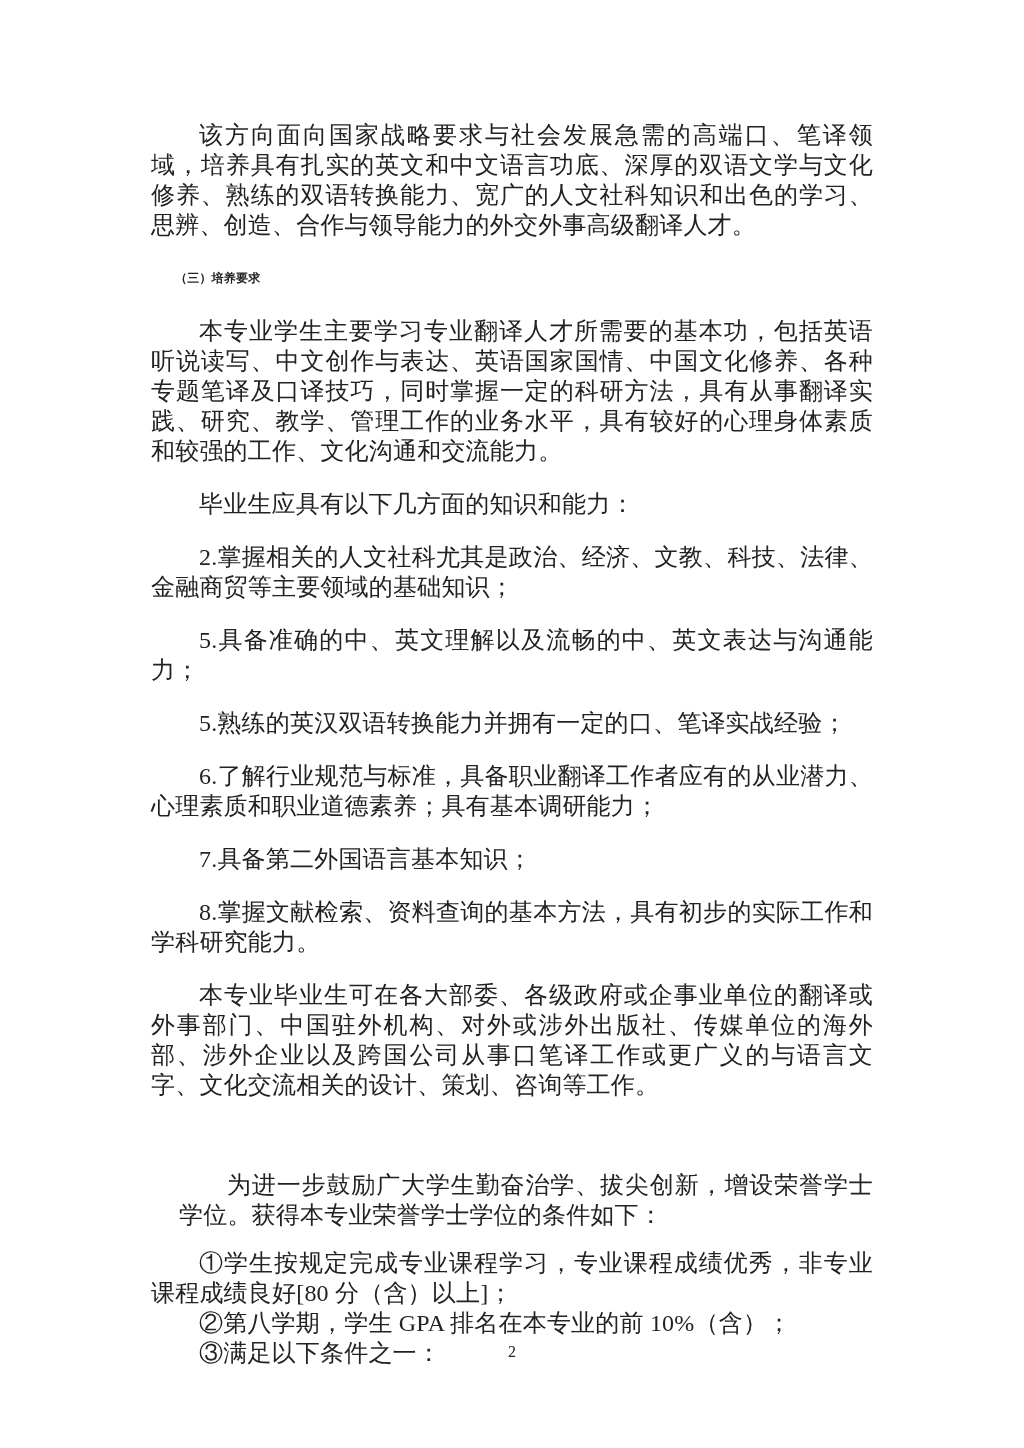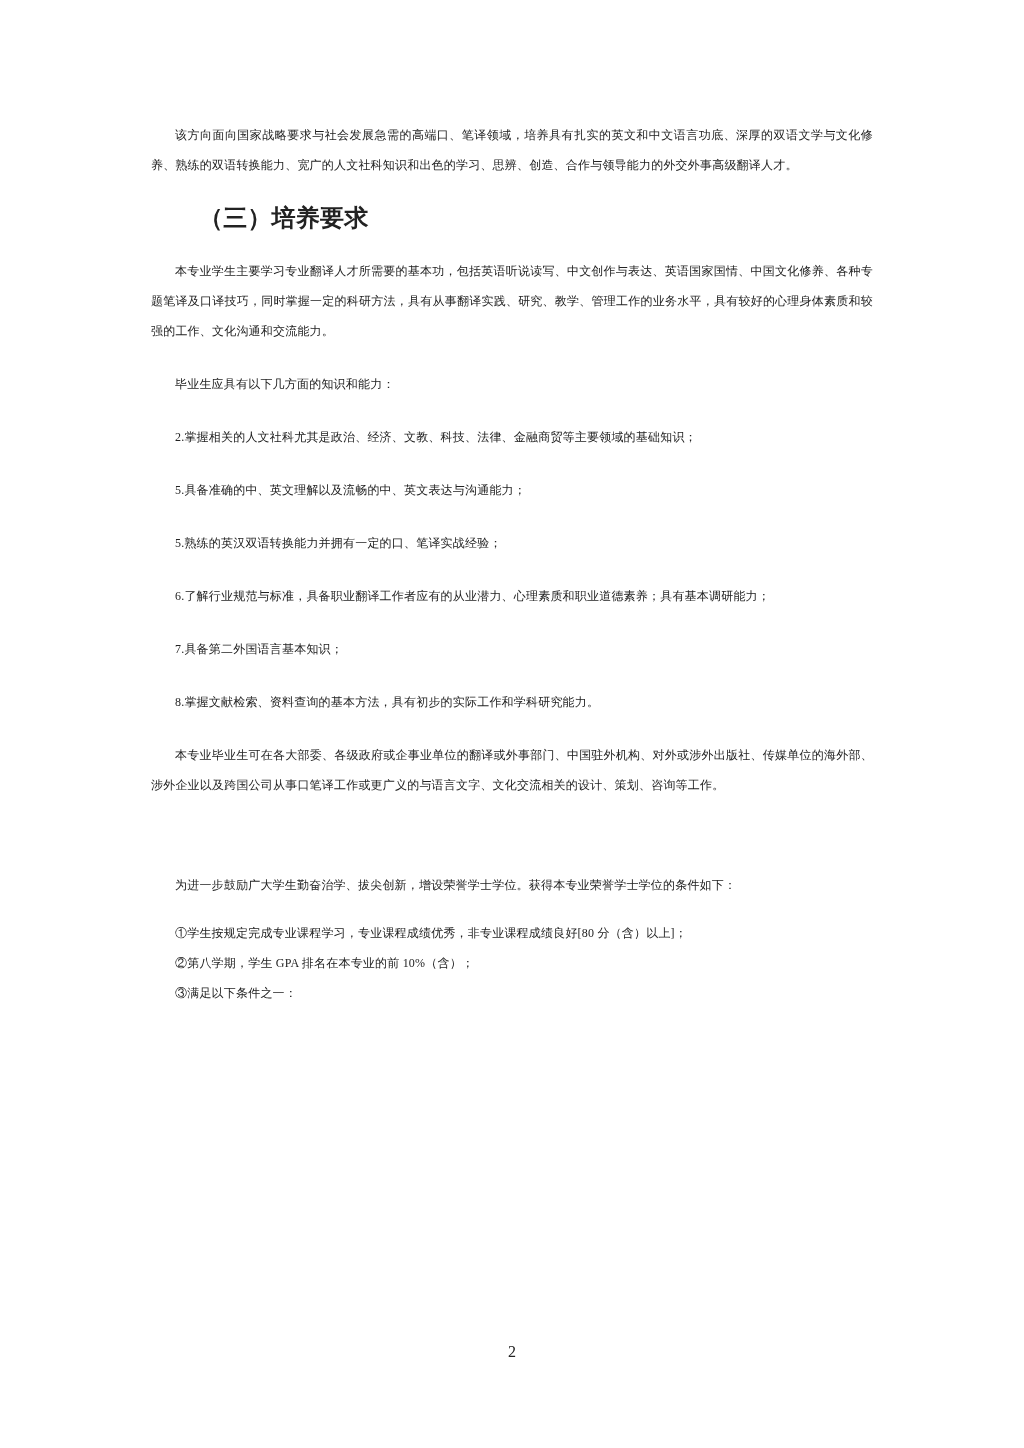--- a/index.html
+++ b/index.html
@@ -13,33 +13,33 @@
     color: #222222;
     overflow: hidden;
   }
   .content {
     position: absolute;
     top: 120px;
     left: 151px;
     width: 722px;
   }
   .block {
-    font-size: 12px;
+    font-size: 24px;
     line-height: 30px;
     text-align: justify;
     text-indent: 2em;
     margin-bottom: 23px;
     letter-spacing: 0.2px;
   }
   .heading {
     font-weight: bold;
-    font-size: 24px;
+    font-size: 12px;
   }
   .gap-before { margin-top: 70px; }   
-  .mb-18 { margin-bottom: 18px; }
+  .mb-18 { margin-bottom: 18px; margin-left: 28px; }
   .mb-0  { margin-bottom: 0; }
   .page-number {
     position: absolute;
     top: 1337px;
     left: 0;
     width: 100%;
     text-align: center;
     font-size: 16px;
     line-height: 30px;
     color: #222222;

